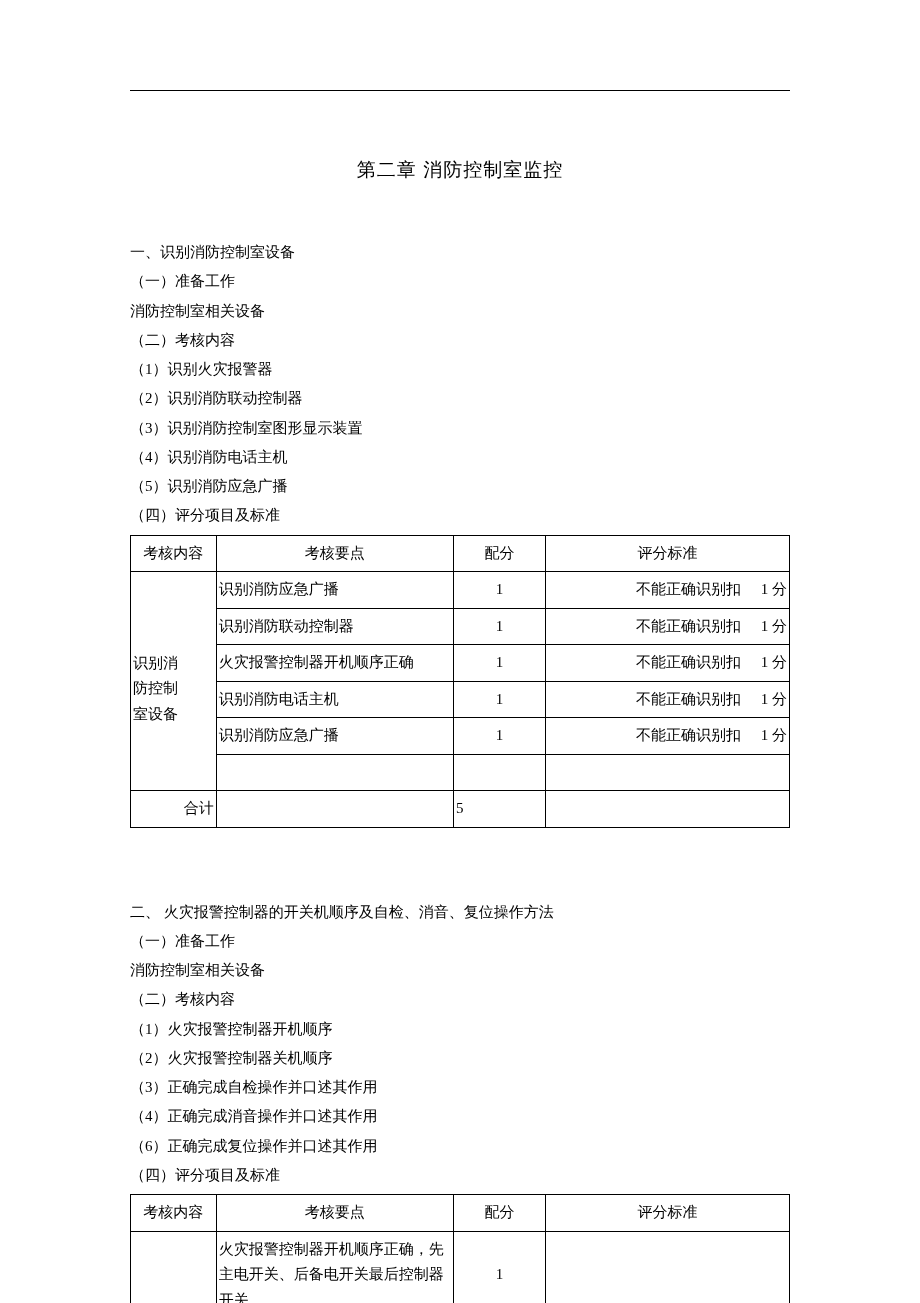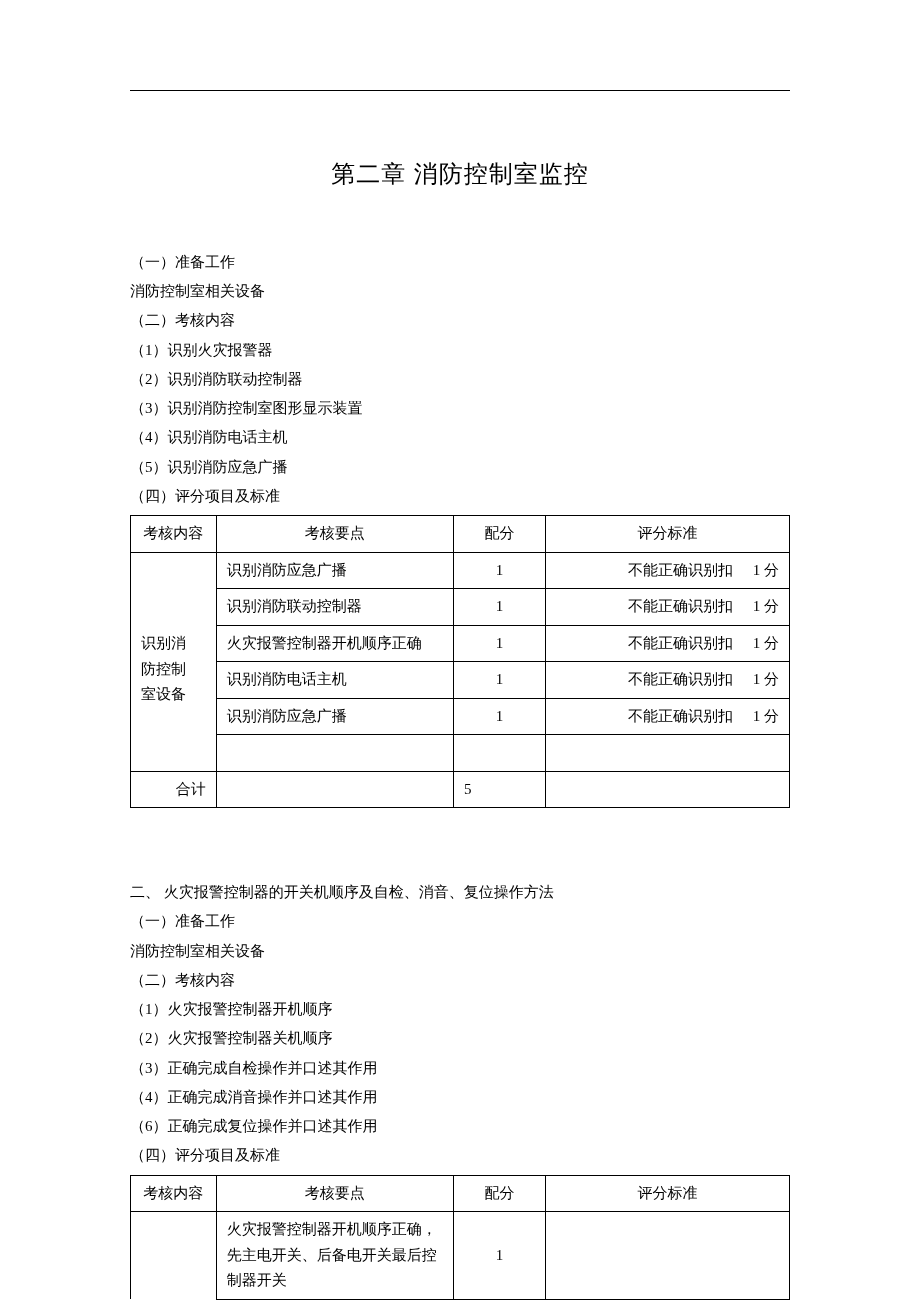--- a/index.html
+++ b/index.html
@@ -15,38 +15,38 @@
     .page {
       padding: 90px 130px 60px 130px;
       position: relative;
     }
     .top-rule {
       border-top: 1px solid #000;
       margin: 0 0 60px 0;
     }
     h1 {
       font-family: "SimHei", "黑体", sans-serif;
-      font-size: 24px;
+      font-size: 19px;
       font-weight: normal;
       text-align: center;
       margin: 0 0 50px 0;
       letter-spacing: 1px;
     }
     .para {
       margin: 0;
     }
     table {
       border-collapse: collapse;
       width: 100%;
       margin-top: 4px;
       font-size: 15px;
     }
     td, th {
       border: 1px solid #000;
-      padding: 5px 10px;
+      padding: 5px 2px;
       vertical-align: middle;
       font-weight: normal;
       line-height: 1.7;
     }
     .col1 { width: 13%; text-align: left; }
     .col2 { width: 36%; text-align: left; }
     .col3 { width: 14%; text-align: center; }
     .col4 { width: 37%; text-align: right; }
     .hdr { text-align: center; }
     .sum-left { text-align: right; }
@@ -62,20 +62,21 @@
     }
   </style>
 </head>
 <body>
 
 <div class="page">
   <div class="top-rule"></div>
 
   <h1>第二章  消防控制室监控</h1>
 
+  <p class="para">一、识别消防控制室设备</p>
   <p class="para">（一）准备工作</p>
   <p class="para">消防控制室相关设备</p>
   <p class="para">（二）考核内容</p>
   <p class="para">（1）识别火灾报警器</p>
   <p class="para">（2）识别消防联动控制器</p>
   <p class="para">（3）识别消防控制室图形显示装置</p>
   <p class="para">（4）识别消防电话主机</p>
   <p class="para">（5）识别消防应急广播</p>
   <p class="para">（四）评分项目及标准</p>
 

